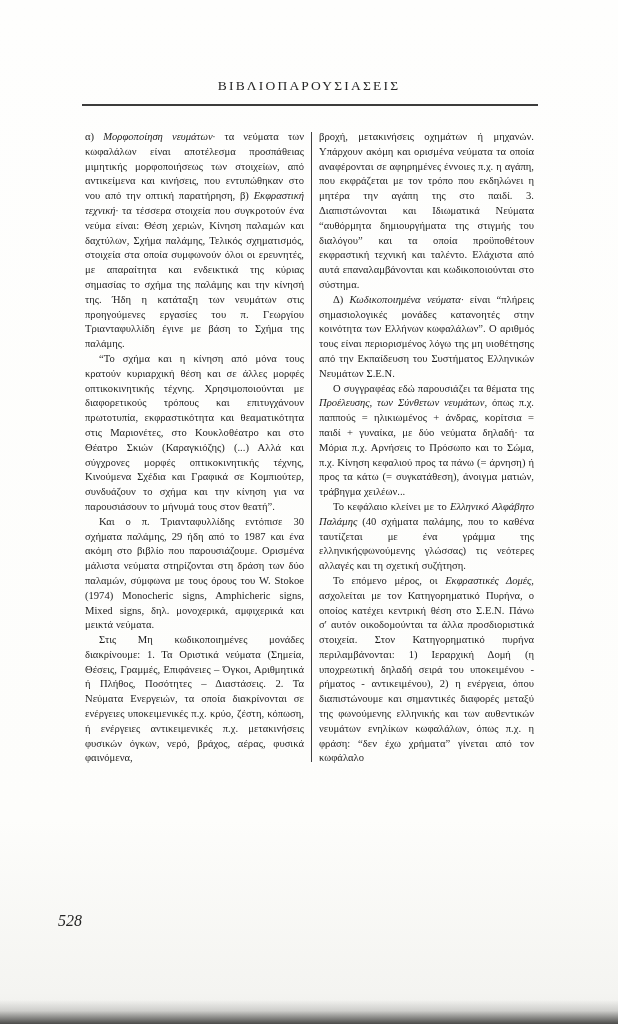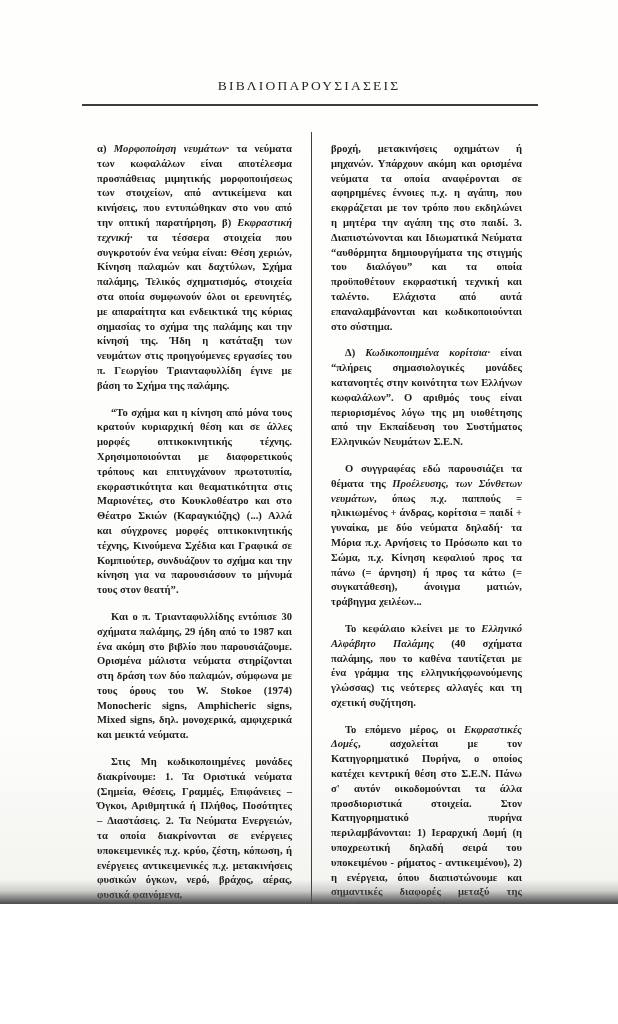--- a/index.html
+++ b/index.html
@@ -3,21 +3,21 @@
 <meta charset="utf-8">
 <style>
   html, body { margin: 0; padding: 0; }
   body {
     width: 618px; height: 1024px;
     font-family: "Liberation Serif", "DejaVu Serif", serif;
     background: #ffffff;
   }
   .page {
     position: relative;
-    width: 618px; height: 904px;
+    width: 618px; height: 1024px;
     background: linear-gradient(180deg, #fefefd 0%, #fdfdfb 80%, #f4f4f1 97%, #ededea 100%);
     overflow: hidden;
     color: #1e1e1e;
   }
   .running-head {
     position: absolute;
     top: 78px; left: 0; right: 0;
     margin: 0;
     text-align: center;
     font-size: 13.5px;
@@ -46,21 +46,21 @@
     word-spacing: 0.3px;
   }
   .col-left  { width: 219px; }
   .col-right { width: 215px; }
   .col-divider {
     width: 1px;
     align-self: stretch;
     background: #3f3f3f;
     margin: 2px 7px 4px 7px;
   }
-  .para { margin: 12px; font-weight: bold; }
+  .para { margin: 0; }
   .para.indent { text-indent: 14px; }
   .it { font-style: italic; }
   .page-number {
     position: absolute;
     left: 58px; top: 912px;
     font-size: 16px;
     font-style: italic;
     color: #242424;
     text-align: right;
   }
@@ -87,21 +87,21 @@
   <div class="text-block">
     <section class="col col-left" id="col-left">
         <p class="para"><span>α) </span><span class="it">Μορφοποίηση νευμάτων·</span><span> τα νεύματα των κωφαλάλων είναι αποτέλεσμα προσπάθειας μιμητικής μορφοποιήσεως των στοιχείων, από αντικείμενα και κινήσεις, που εντυπώθηκαν στο νου από την οπτική παρατήρηση, β) </span><span class="it">Εκφραστική τεχνική·</span><span> τα τέσσερα στοιχεία που συγκροτούν ένα νεύμα είναι: Θέση χεριών, Κίνηση παλαμών και δαχτύλων, Σχήμα παλάμης, Τελικός σχηματισμός, στοιχεία στα οποία συμφωνούν όλοι οι ερευνητές, με απαραίτητα και ενδεικτικά της κύριας σημασίας το σχήμα της παλάμης και την κίνησή της. Ήδη η κατάταξη των νευμάτων στις προηγούμενες εργασίες του π. Γεωργίου Τριανταφυλλίδη έγινε με βάση το Σχήμα της παλάμης.</span></p>
         <p class="para indent"><span>“Το σχήμα και η κίνηση από μόνα τους κρατούν κυριαρχική θέση και σε άλλες μορφές οπτικοκινητικής τέχνης. Χρησιμοποιούνται με διαφορετικούς τρόπους και επιτυγχάνουν πρωτοτυπία, εκφραστικότητα και θεαματικότητα στις Μαριονέτες, στο Κουκλοθέατρο και στο Θέατρο Σκιών (Καραγκιόζης) (...) Αλλά και σύγχρονες μορφές οπτικοκινητικής τέχνης, Κινούμενα Σχέδια και Γραφικά σε Κομπιούτερ, συνδυάζουν το σχήμα και την κίνηση για να παρουσιάσουν το μήνυμά τους στον θεατή”.</span></p>
         <p class="para indent"><span>Και ο π. Τριανταφυλλίδης εντόπισε 30 σχήματα παλάμης, 29 ήδη από το 1987 και ένα ακόμη στο βιβλίο που παρουσιάζουμε. Ορισμένα μάλιστα νεύματα στηρίζονται στη δράση των δύο παλαμών, σύμφωνα με τους όρους του W. Stokoe (1974) Monocheric signs, Amphicheric signs, Mixed signs, δηλ. μονοχερικά, αμφιχερικά και μεικτά νεύματα.</span></p>
         <p class="para indent"><span>Στις Μη κωδικοποιημένες μονάδες διακρίνουμε: 1. Τα Οριστικά νεύματα (Σημεία, Θέσεις, Γραμμές, Επιφάνειες – Όγκοι, Αριθμητικά ή Πλήθος, Ποσότητες – Διαστάσεις. 2. Τα Νεύματα Ενεργειών, τα οποία διακρίνονται σε ενέργειες υποκειμενικές π.χ. κρύο, ζέστη, κόπωση, ή ενέργειες αντικειμενικές π.χ. μετακινήσεις φυσικών όγκων, νερό, βράχος, αέρας, φυσικά φαινόμενα,</span></p>
       </section>
     <div class="col-divider"></div>
     <section class="col col-right" id="col-right">
         <p class="para"><span>βροχή, μετακινήσεις οχημάτων ή μηχανών. Υπάρχουν ακόμη και ορισμένα νεύματα τα οποία αναφέρονται σε αφηρημένες έννοιες π.χ. η αγάπη, που εκφράζεται με τον τρόπο που εκδηλώνει η μητέρα την αγάπη της στο παιδί. 3. Διαπιστώνονται και Ιδιωματικά Νεύματα “αυθόρμητα δημιουργήματα της στιγμής του διαλόγου” και τα οποία προϋποθέτουν εκφραστική τεχνική και ταλέντο. Ελάχιστα από αυτά επαναλαμβάνονται και κωδικοποιούνται στο σύστημα.</span></p>
-        <p class="para indent"><span>Δ) </span><span class="it">Κωδικοποιημένα κορίτσια·</span><span> είναι “πλήρεις σημασιολογικές μονάδες κατανοητές στην κοινότητα των Ελλήνων κωφαλάλων”. Ο αριθμός τους είναι περιορισμένος λόγω της μη υιοθέτησης από την Εκπαίδευση του Συστήματος Ελληνικών Νευμάτων Σ.Ε.Ν.</span></p>
+        <p class="para indent"><span>Δ) </span><span class="it">Κωδικοποιημένα νεύματα·</span><span> είναι “πλήρεις σημασιολογικές μονάδες κατανοητές στην κοινότητα των Ελλήνων κωφαλάλων”. Ο αριθμός τους είναι περιορισμένος λόγω της μη υιοθέτησης από την Εκπαίδευση του Συστήματος Ελληνικών Νευμάτων Σ.Ε.Ν.</span></p>
         <p class="para indent"><span>Ο συγγραφέας εδώ παρουσιάζει τα θέματα της </span><span class="it">Προέλευσης, των Σύνθετων νευμάτων</span><span>, όπως π.χ. παππούς = ηλικιωμένος + άνδρας, κορίτσια = παιδί + γυναίκα, με δύο νεύματα δηλαδή· τα Μόρια π.χ. Αρνήσεις το Πρόσωπο και το Σώμα, π.χ. Κίνηση κεφαλιού προς τα πάνω (= άρνηση) ή προς τα κάτω (= συγκατάθεση), άνοιγμα ματιών, τράβηγμα χειλέων...</span></p>
         <p class="para indent"><span>Το κεφάλαιο κλείνει με το </span><span class="it">Ελληνικό Αλφάβητο Παλάμης</span><span> (40 σχήματα παλάμης, που το καθένα ταυτίζεται με ένα γράμμα της ελληνικήςφωνούμενης γλώσσας) τις νεότερες αλλαγές και τη σχετική συζήτηση.</span></p>
         <p class="para indent"><span>Το επόμενο μέρος, οι </span><span class="it">Εκφραστικές Δομές</span><span>, ασχολείται με τον Κατηγορηματικό Πυρήνα, ο οποίος κατέχει κεντρική θέση στο Σ.Ε.Ν. Πάνω σ' αυτόν οικοδομούνται τα άλλα προσδιοριστικά στοιχεία. Στον Κατηγορηματικό πυρήνα περιλαμβάνονται: 1) Ιεραρχική Δομή (η υποχρεωτική δηλαδή σειρά του υποκειμένου - ρήματος - αντικειμένου), 2) η ενέργεια, όπου διαπιστώνουμε και σημαντικές διαφορές μεταξύ της φωνούμενης ελληνικής και των αυθεντικών νευμάτων ενηλίκων κωφαλάλων, όπως π.χ. η φράση: “δεν έχω χρήματα” γίνεται από τον κωφάλαλο</span></p>
       </section>
   </div>
 
   <div class="page-number">528</div>
 
   <div class="scan-edge"></div>
 

